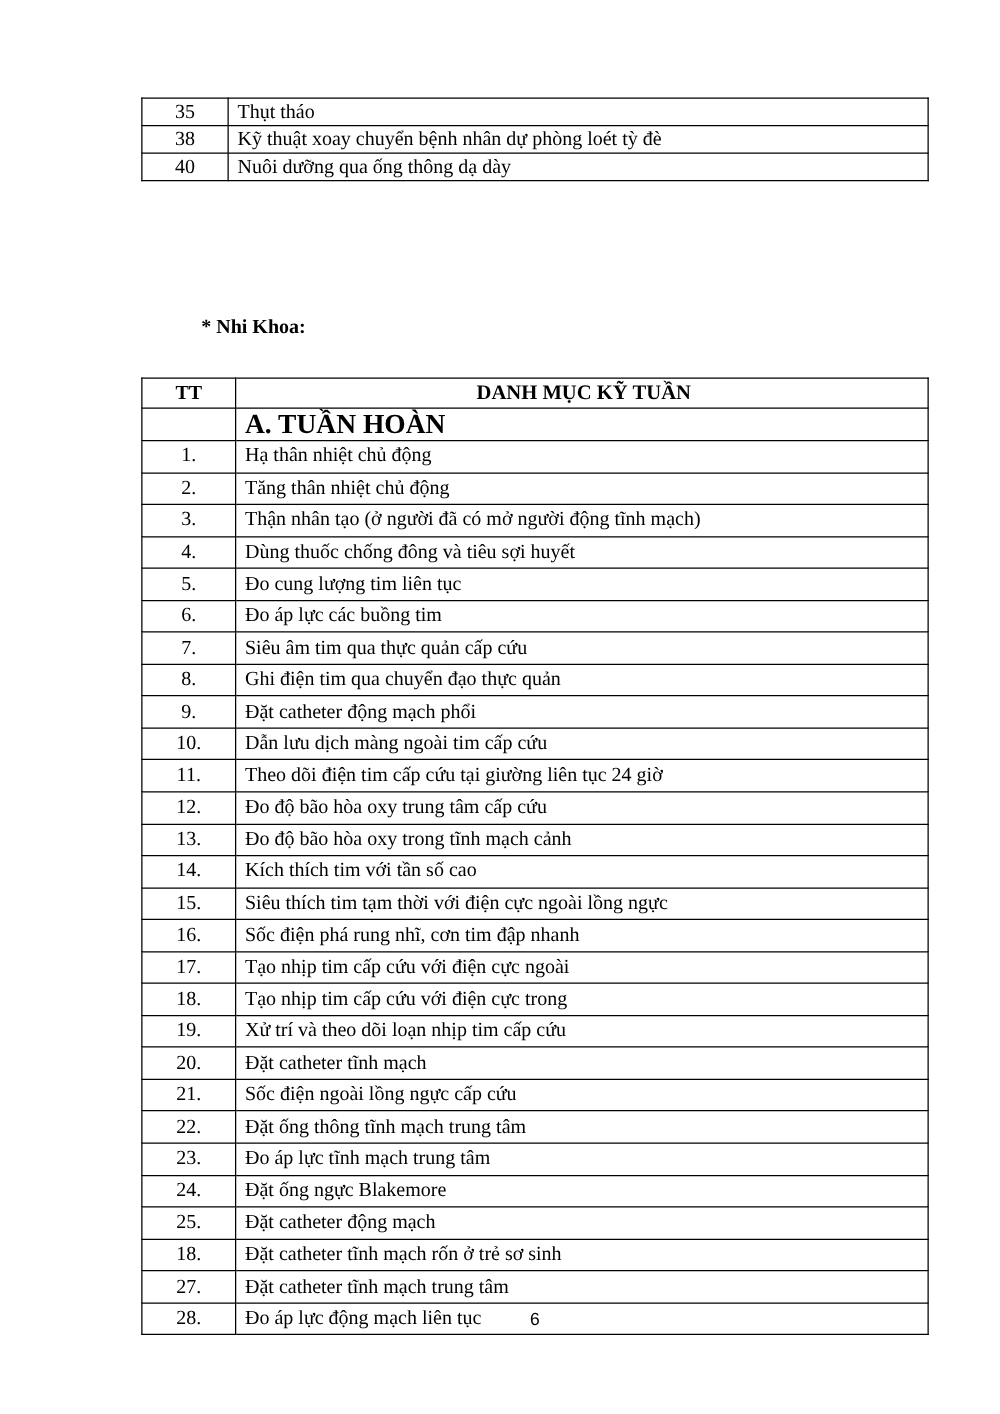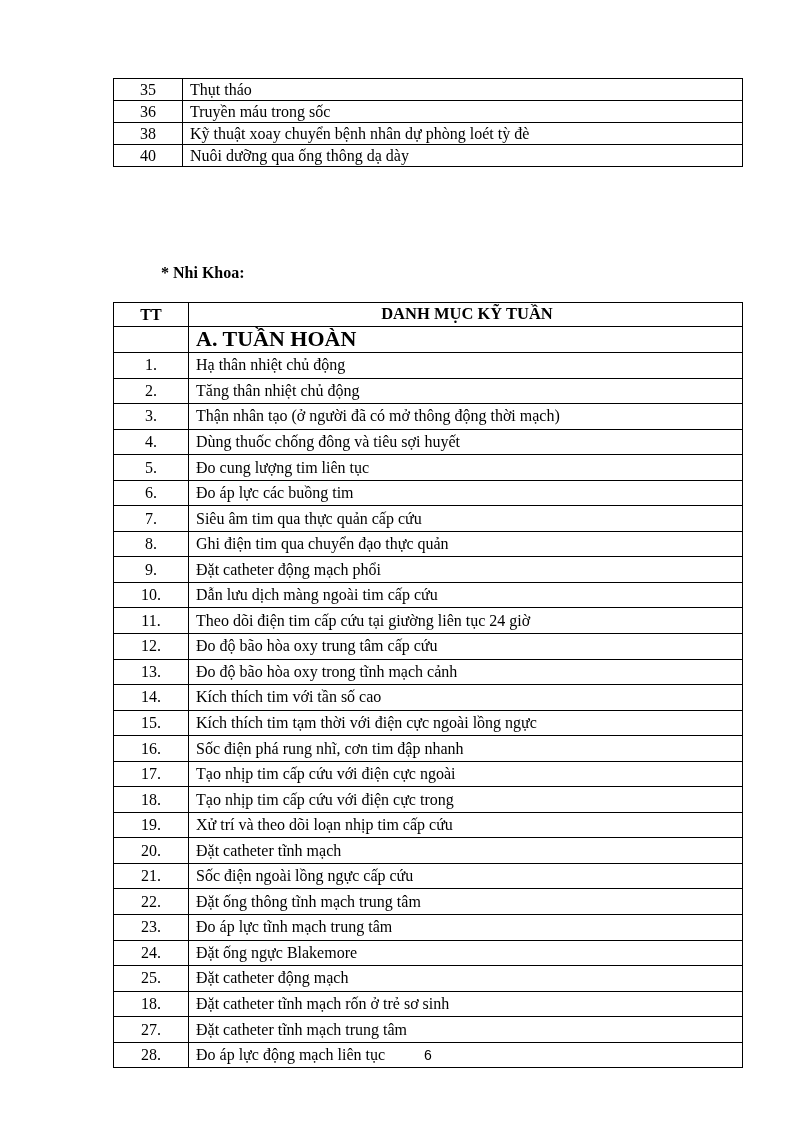--- a/index.html
+++ b/index.html
@@ -49,21 +49,21 @@
   .table-main { top: 278px; margin-top: 24px; }
   .table-main .col-no { width: 70px; }
   .table-main th { height: 23px; font-weight: bold; }
   .table-main th.col-name { text-align: center; font-size: 16.5px; }
   .table-main .section-row td { height: 25px; }
   .table-main .section-cell { font-weight: bold; font-size: 22px; }
   .table-main tbody td { height: 24.55px; }
   .section-heading {
     position: absolute;
     left: 161px;
-    top: 264px;
+    top: 253px;
     font-weight: bold;
     font-size: 16px;
     font-family: "Liberation Serif", "DejaVu Serif", serif;
   }
   .page-number {
     position: absolute;
     left: 113px;
     top: 1047px;
     width: 630px;
     text-align: center;
@@ -77,24 +77,20 @@
 
 <div class="page">
 
   <table class="doc-table table-top">
     <tbody>
   <tr>
     <td class="col-no">35</td>
     <td class="col-name">Thụt tháo</td>
   </tr>
 
-  <tr>
-    <td class="col-no">36</td>
-    <td class="col-name">Truyền máu trong sốc</td>
-  </tr>
 
 
   <tr>
     <td class="col-no">38</td>
     <td class="col-name">Kỹ thuật xoay chuyển bệnh nhân dự phòng loét tỳ đè</td>
   </tr>
 
 
   <tr>
     <td class="col-no">40</td>
@@ -122,21 +118,21 @@
     <td class="col-name">Hạ thân nhiệt chủ động</td>
   </tr>
 
   <tr>
     <td class="col-no">2.</td>
     <td class="col-name">Tăng thân nhiệt chủ động</td>
   </tr>
 
   <tr>
     <td class="col-no">3.</td>
-    <td class="col-name">Thận nhân tạo (ở người đã có mở thông động thời mạch)</td>
+    <td class="col-name">Thận nhân tạo (ở người đã có mở người động tĩnh mạch)</td>
   </tr>
 
   <tr>
     <td class="col-no">4.</td>
     <td class="col-name">Dùng thuốc chống đông và tiêu sợi huyết</td>
   </tr>
 
   <tr>
     <td class="col-no">5.</td>
     <td class="col-name">Đo cung lượng tim liên tục</td>
@@ -182,21 +178,21 @@
     <td class="col-name">Đo độ bão hòa oxy trong tĩnh mạch cảnh</td>
   </tr>
 
   <tr>
     <td class="col-no">14.</td>
     <td class="col-name">Kích thích tim với tần số cao</td>
   </tr>
 
   <tr>
     <td class="col-no">15.</td>
-    <td class="col-name">Kích thích tim tạm thời với điện cực ngoài lồng ngực</td>
+    <td class="col-name">Siêu thích tim tạm thời với điện cực ngoài lồng ngực</td>
   </tr>
 
   <tr>
     <td class="col-no">16.</td>
     <td class="col-name">Sốc điện phá rung nhĩ, cơn tim đập nhanh</td>
   </tr>
 
   <tr>
     <td class="col-no">17.</td>
     <td class="col-name">Tạo nhịp tim cấp cứu với điện cực ngoài</td>

